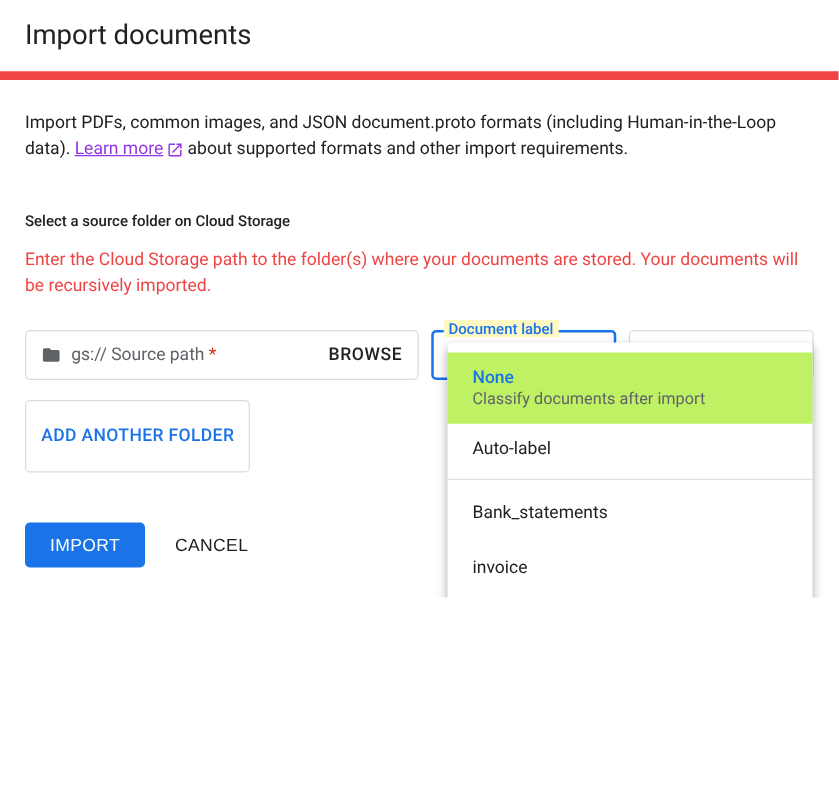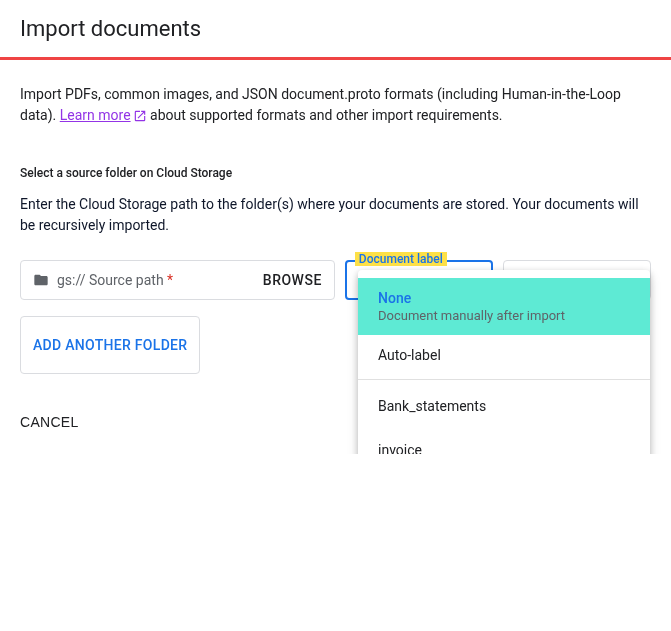--- a/index.html
+++ b/index.html
@@ -8,21 +8,21 @@
       padding: 0;
     }
     body {
       font-family: 'Google Sans', Roboto, Arial, sans-serif;
       color: #202124;
       background: #fff;
       width: 671px;
     }
     .header {
       padding: 16px 20px;
-      border-bottom: 3px solid #ef4444;
+      border-bottom: 7px solid #ef4444;
     }
     .header h1 {
       font-size: 22px;
       font-weight: 400;
       color: #202124;
     }
     .content {
       padding: 24px 20px;
     }
     .intro-text {
@@ -44,21 +44,21 @@
     }
     .section-title {
       font-size: 12px;
       font-weight: 500;
       color: #202124;
       margin-bottom: 14px;
     }
     .section-desc {
       font-size: 14px;
       line-height: 1.5;
-      color: #0f172a;
+      color: #ef4444;
       margin-bottom: 24px;
     }
     .source-row {
       display: flex;
       gap: 10px;
       align-items: center;
       margin-bottom: 16px;
       position: relative;
     }
     .source-field {
@@ -95,21 +95,21 @@
       position: relative;
       border: 2px solid #1a73e8;
       border-radius: 4px;
       width: 155px;
       height: 40px;
     }
     .doclabel-legend {
       position: absolute;
       top: -10px;
       left: 8px;
-      background: #fde047;
+      background: #fef9c3;
       padding: 0 4px;
       font-size: 12px;
       color: #1a73e8;
       font-weight: 500;
     }
     .extra-field {
       border: 1px solid #dadce0;
       border-radius: 4px;
       width: 154px;
       height: 40px;
@@ -139,21 +139,21 @@
       border-radius: 4px;
       box-shadow: 0 2px 6px rgba(0,0,0,0.2), 0 6px 12px rgba(0,0,0,0.15);
       z-index: 10;
       padding: 8px 0;
     }
     .dropdown-item {
       padding: 12px 20px;
       cursor: pointer;
     }
     .dropdown-item.selected {
-      background: #5eead4;
+      background: #bef264;
     }
     .dropdown-item.selected .item-title {
       color: #1a73e8;
       font-weight: 500;
     }
     .item-title {
       font-size: 14px;
       color: #202124;
     }
     .item-sub {
@@ -257,32 +257,33 @@
       <span class="doclabel-legend">Document label</span>
     </div>
 
     <div class="extra-field">
       <span class="help-icon">?</span>
     </div>
 
     <div class="dropdown">
       <div class="dropdown-item selected">
         <div class="item-title">None</div>
-        <div class="item-sub">Document manually after import</div>
+        <div class="item-sub">Classify documents after import</div>
       </div>
       <div class="dropdown-item">
         <div class="item-title">Auto-label</div>
       </div>
       <div class="dropdown-divider"></div>
       <div class="dropdown-simple">Bank_statements</div>
       <div class="dropdown-simple">invoice</div>
       <div class="dropdown-divider"></div>
       <div class="create-label">CREATE LABEL</div>
     </div>
   </div>
 
   <div class="add-another">ADD ANOTHER FOLDER</div>
 
   <div class="action-row">
+    <button class="import-btn">IMPORT</button>
     <button class="cancel-btn">CANCEL</button>
   </div>
 
 </div>
 
 </body></html>

